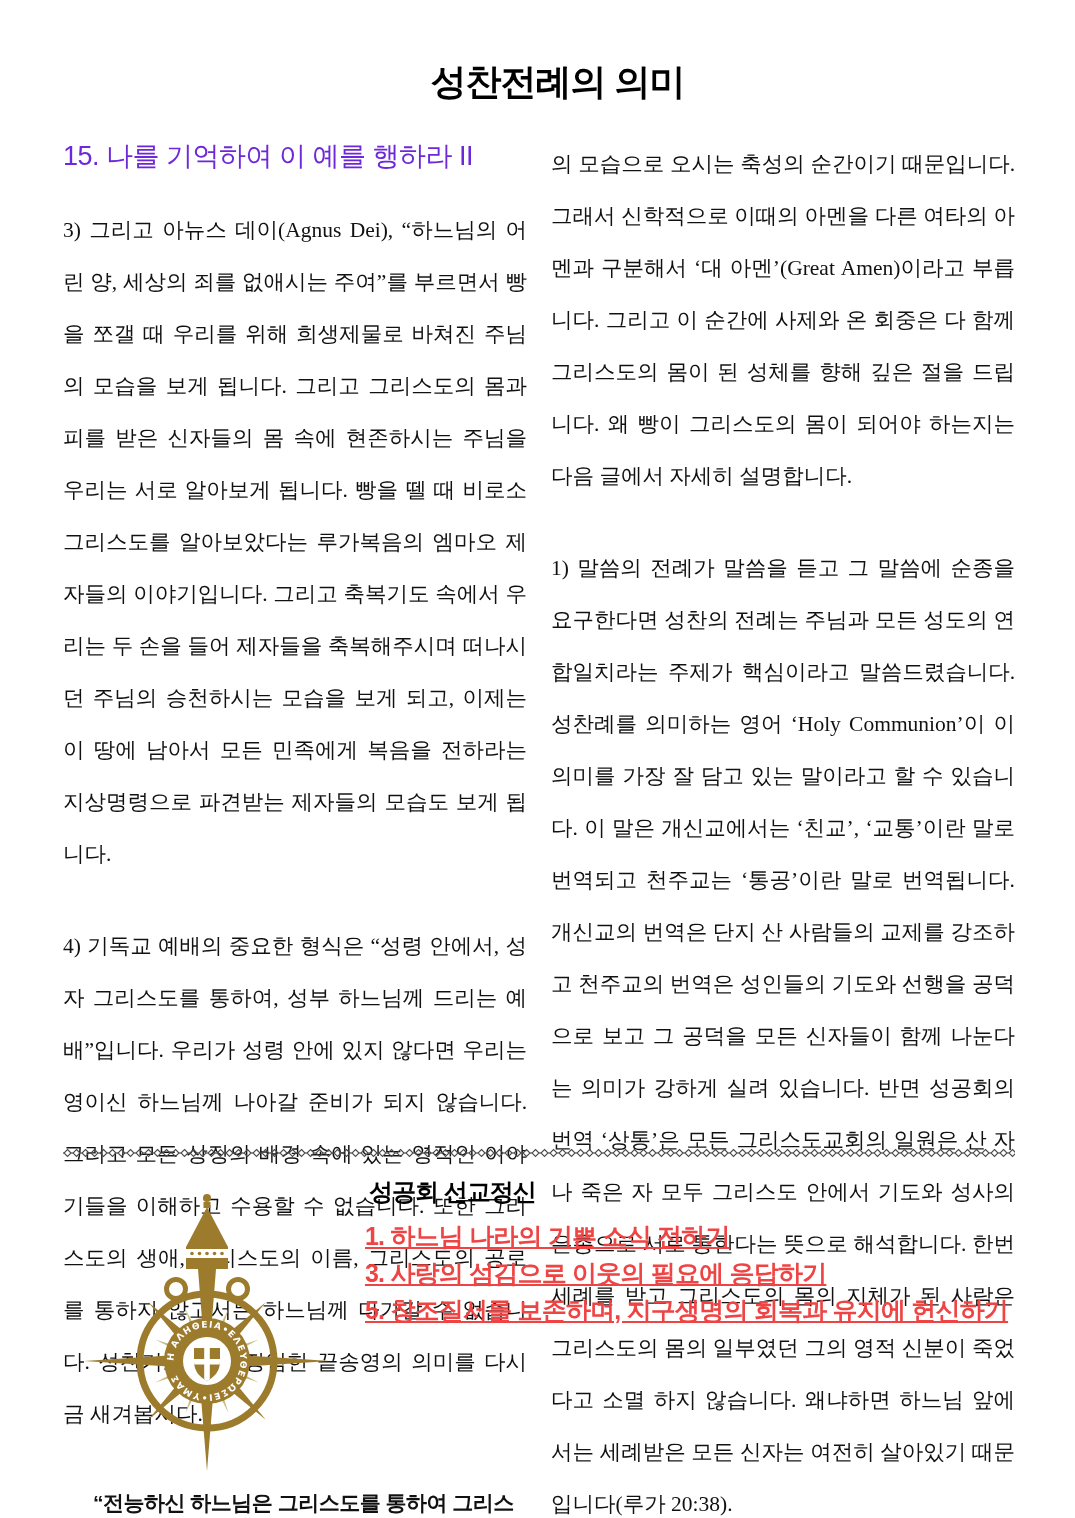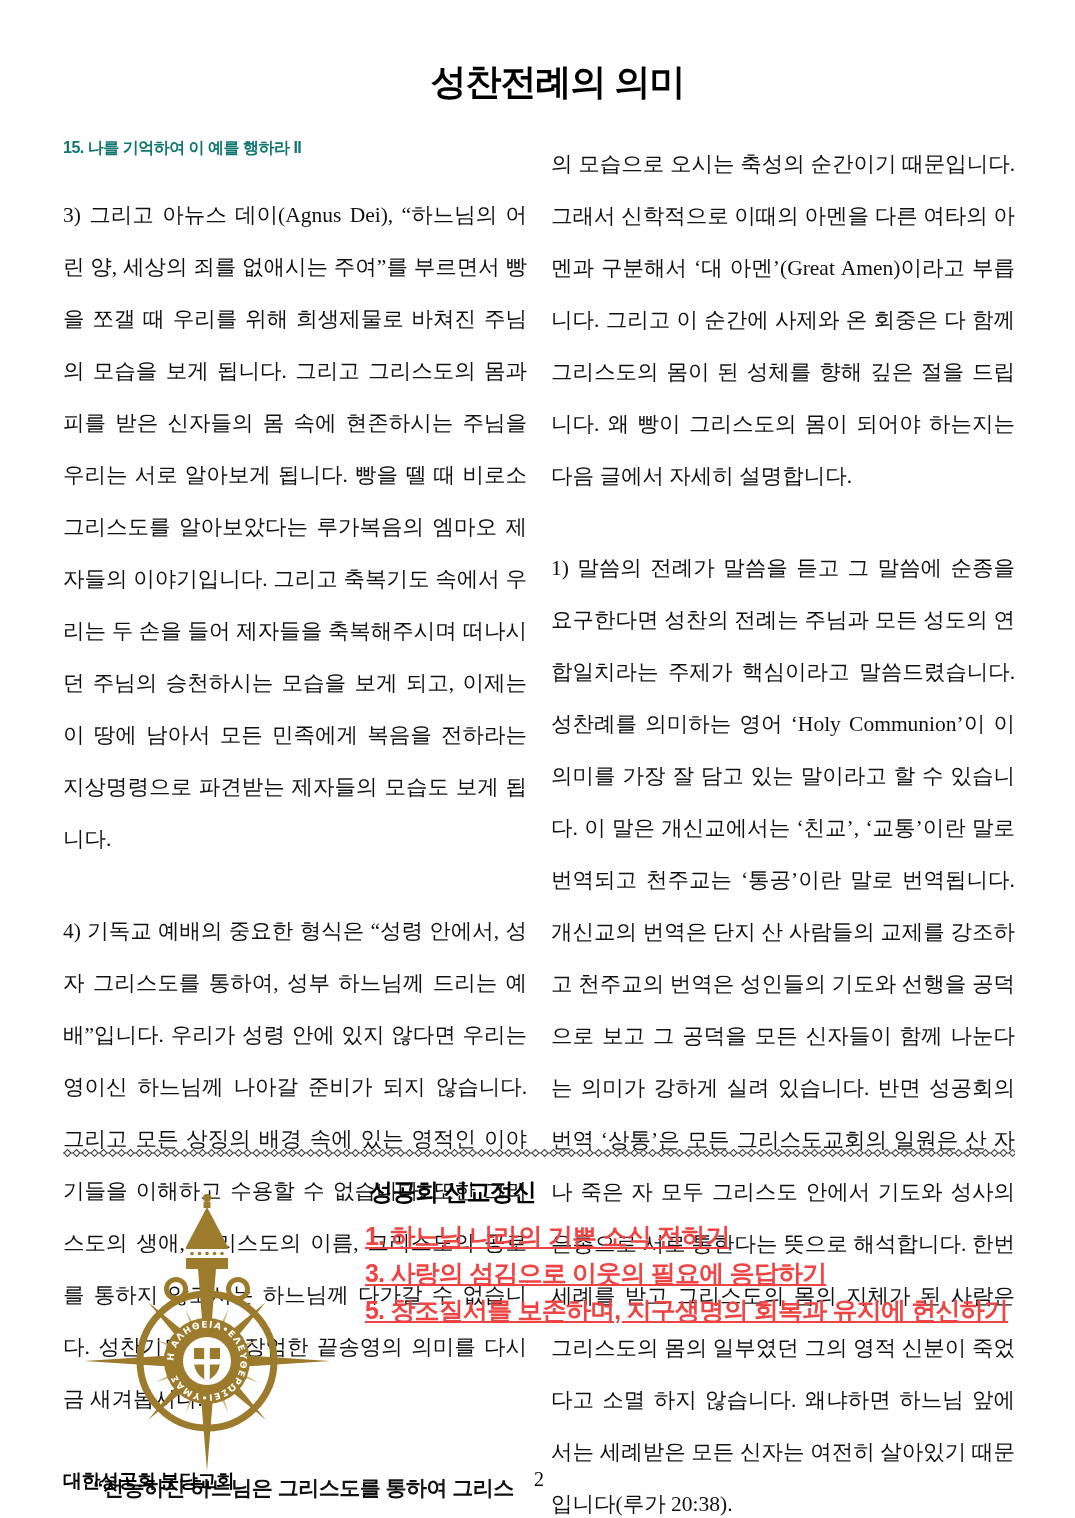--- a/index.html
+++ b/index.html
@@ -17,21 +17,21 @@
     font-family:"Liberation Sans","DejaVu Sans",sans-serif;
     font-size:36px;font-weight:bold;letter-spacing:-1px;color:#000;padding-left:20px;
   }
   .columns{
     position:absolute;top:138px;left:63px;width:952px;
     display:flex;gap:24px;
   }
   .col{width:464px;}
   .section-heading{
     font-family:"Liberation Sans","DejaVu Sans",sans-serif;
-    font-size:16px;font-weight:bold;letter-spacing:-0.5px;color:#0f766e;
+    font-size:27px;font-weight:normal;letter-spacing:-0.5px;color:#6d28d9;
     margin:0 0 30px 0;
   }
   .col p{
     margin:0 0 40px 0;
     font-size:21.5px;line-height:52px;
     text-align:justify;
     word-break:break-all;
   }
   .col h2.mid{margin-top:44px;}
   p.quote{
@@ -192,18 +192,14 @@
 
   <div class="mission-text">
     <div class="mission-heading-ko">성공회 선교정신</div>
     <ul class="mission-list">
       <li>1. 하느님 나라의 기쁜 소식 전하기</li>
       <li>3. 사랑의 섬김으로 이웃의 필요에 응답하기</li>
       <li>5. 창조질서를 보존하며, 지구생명의 회복과 유지에 헌신하기</li>
     </ul>
   </div>
 
-  <div class="page-footer">
-    <span class="footer-church">대한성공회 분당교회</span>
-    <span class="page-number">2</span>
-  </div>
 
 </div>
 
 </body></html>

